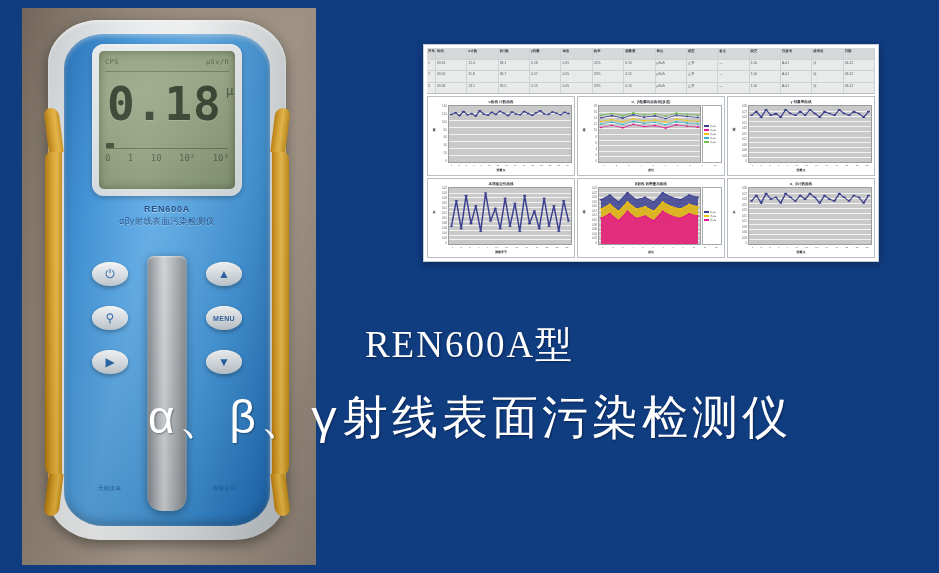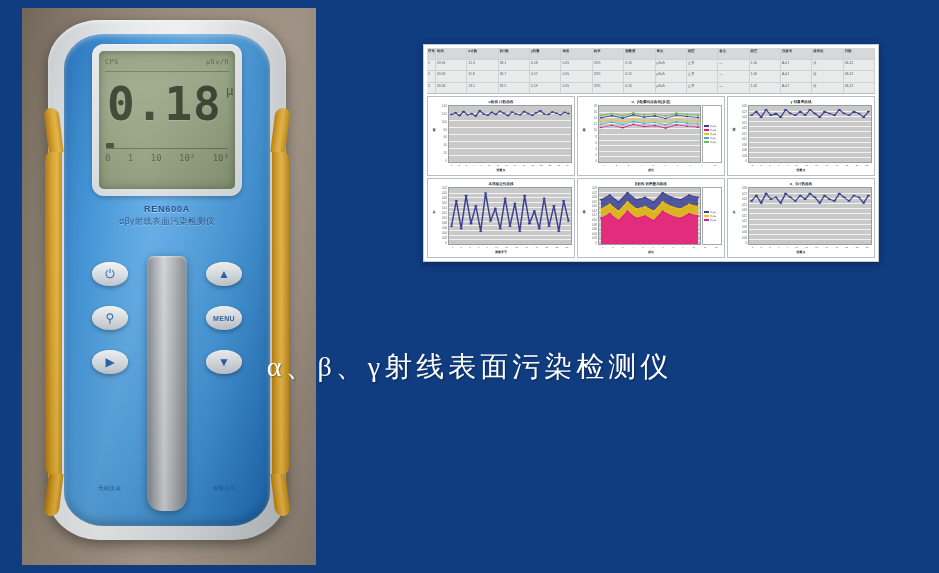--- a/index.html
+++ b/index.html
@@ -233,22 +233,22 @@
   
   #title-block{
     position:absolute; left:0; right:0; top:318px; color:#ffffff; text-align:center;
   }
   #line1{
     font-family:"Liberation Serif", serif;
     font-size:37px; letter-spacing:2px; line-height:54px;
     text-shadow:1px 1px 2px rgba(0,0,0,.35);
   }
   #line2{
-    font-family:Liberation Serif, serif;
-    font-size:28px; letter-spacing:4px; line-height:66px; margin-top:16px;
+    font-family:Liberation Mono, monospace;
+    font-size:46px; letter-spacing:4px; line-height:66px; margin-top:16px;
     text-shadow:1px 1px 2px rgba(0,0,0,.35);
   }
 </style>
 </head>
 <body>
 
 <div id="stage">
 
   <div id="photo">
     <div id="device">
@@ -928,16 +928,17 @@
             <span>21</span>
             <span>23</span>
             <span>25</span>
           </div>
           <div class="ch-xlab">测量点</div>
         </div>
       </div>
   </div>
 
   <div id="title-block">
+    <div id="line1">REN600A型</div>
     <div id="line2">α、β、γ射线表面污染检测仪</div>
   </div>
 
 </div>
 
 </body></html>

